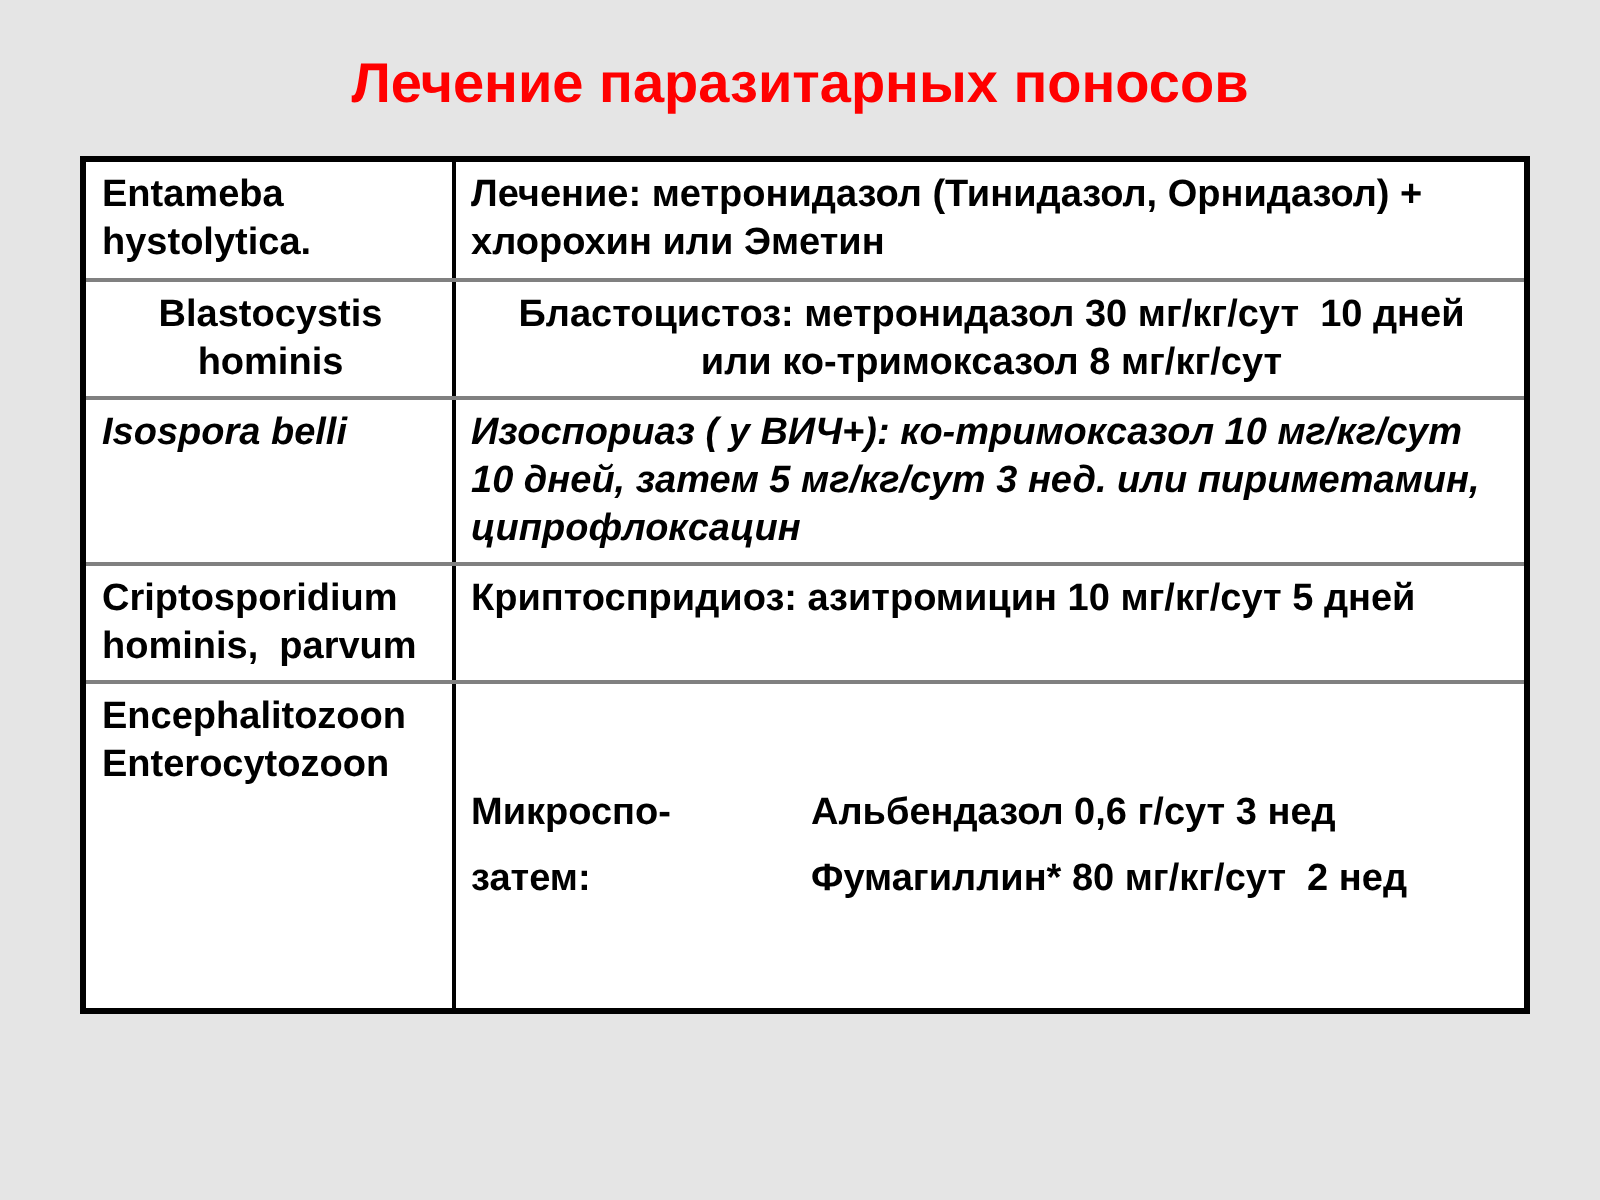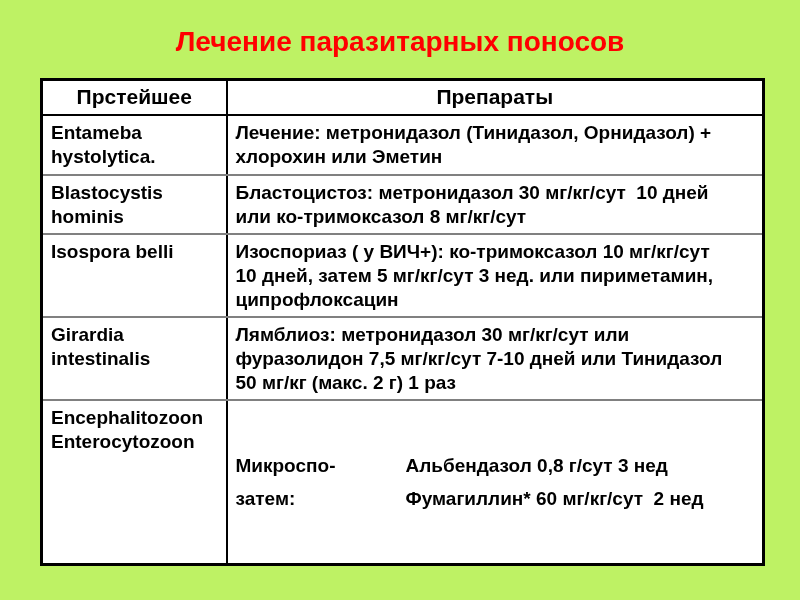--- a/index.html
+++ b/index.html
@@ -4,21 +4,21 @@
 <style>
   html, body {
     margin: 0;
     padding: 0;
     background: #ffffff;
   }
   .slide {
     position: relative;
     width: 800px;
     height: 600px;
-    background: #bef264;
+    background: #e5e5e5;
     font-family: "Liberation Sans", sans-serif;
     font-weight: bold;
     color: #000000;
     overflow: hidden;
   }
   .title {
     position: absolute;
     top: 26px;
     left: 0;
     width: 100%;
@@ -54,22 +54,22 @@
     line-height: 24px;
     vertical-align: top;
     padding: 5px 6px 4px 8px;
     border-bottom: 2px solid #808080;
     white-space: pre-wrap;
   }
   .col-drugs {
     border-left: 2px solid #000000;
   }
   tr.r1 td { height: 60px; }
-  tr.r2 td { height: 57px; }
-  tr.r3 td { height: 73px; }
+  tr.r2 td { height: 57px; text-align: center; }
+  tr.r3 td { height: 73px; font-style: italic; }
   tr.r4 td { height: 59px; }
   tr.r5 td { height: 80px; }
   tr.r6 td { height: 66px; }
   .split {
     display: grid;
     grid-template-columns: 170px 1fr;
     row-gap: 9px;
     white-space: pre-wrap;
   }
 </style>
@@ -79,58 +79,52 @@
 <div class="slide">
 
   <div class="title">Лечение паразитарных поносов</div>
 
   <table class="tx">
     <colgroup>
       <col style="width:185px">
       <col style="width:537px">
     </colgroup>
     <tbody>
-        <tr>
-      <th>Прстейшее</th>
-      <th class="col-drugs">Препараты</th>
-    </tr>
     <tr class="r1">
       <td>Entameba
 hystolytica.</td>
       <td class="col-drugs">Лечение: метронидазол (Тинидазол, Орнидазол) +
 хлорохин или Эметин</td>
     </tr>
     <tr class="r2">
       <td>Blastocystis
 hominis</td>
       <td class="col-drugs">Бластоцистоз: метронидазол 30 мг/кг/сут  10 дней
 или ко-тримоксазол 8 мг/кг/сут</td>
     </tr>
     <tr class="r3">
       <td>Isospora belli</td>
       <td class="col-drugs">Изоспориаз ( у ВИЧ+): ко-тримоксазол 10 мг/кг/сут
 10 дней, затем 5 мг/кг/сут 3 нед. или пириметамин,
 ципрофлоксацин</td>
     </tr>
-    <tr class="r5">
-      <td>Girardia
-intestinalis</td>
-      <td class="col-drugs">Лямблиоз: метронидазол 30 мг/кг/сут или
-фуразолидон 7,5 мг/кг/сут 7-10 дней или Тинидазол
-50 мг/кг (макс. 2 г) 1 раз</td>
+    <tr class="r4">
+      <td>Criptosporidium
+hominis,  parvum</td>
+      <td class="col-drugs">Криптоспридиоз: азитромицин 10 мг/кг/сут 5 дней</td>
     </tr>
     <tr class="r6">
       <td>Encephalitozoon
 Enterocytozoon</td>
       <td class="col-drugs">
         <div class="split">
           <span>Микроспо-</span>
-          <span>Альбендазол 0,8 г/сут 3 нед</span>
+          <span>Альбендазол 0,6 г/сут 3 нед</span>
           <span>затем:</span>
-          <span>Фумагиллин* 60 мг/кг/сут  2 нед</span>
+          <span>Фумагиллин* 80 мг/кг/сут  2 нед</span>
         </div>
       </td>
     </tr>
 
   </tbody>
     </table>
 
 </div>
 
 </body></html>

